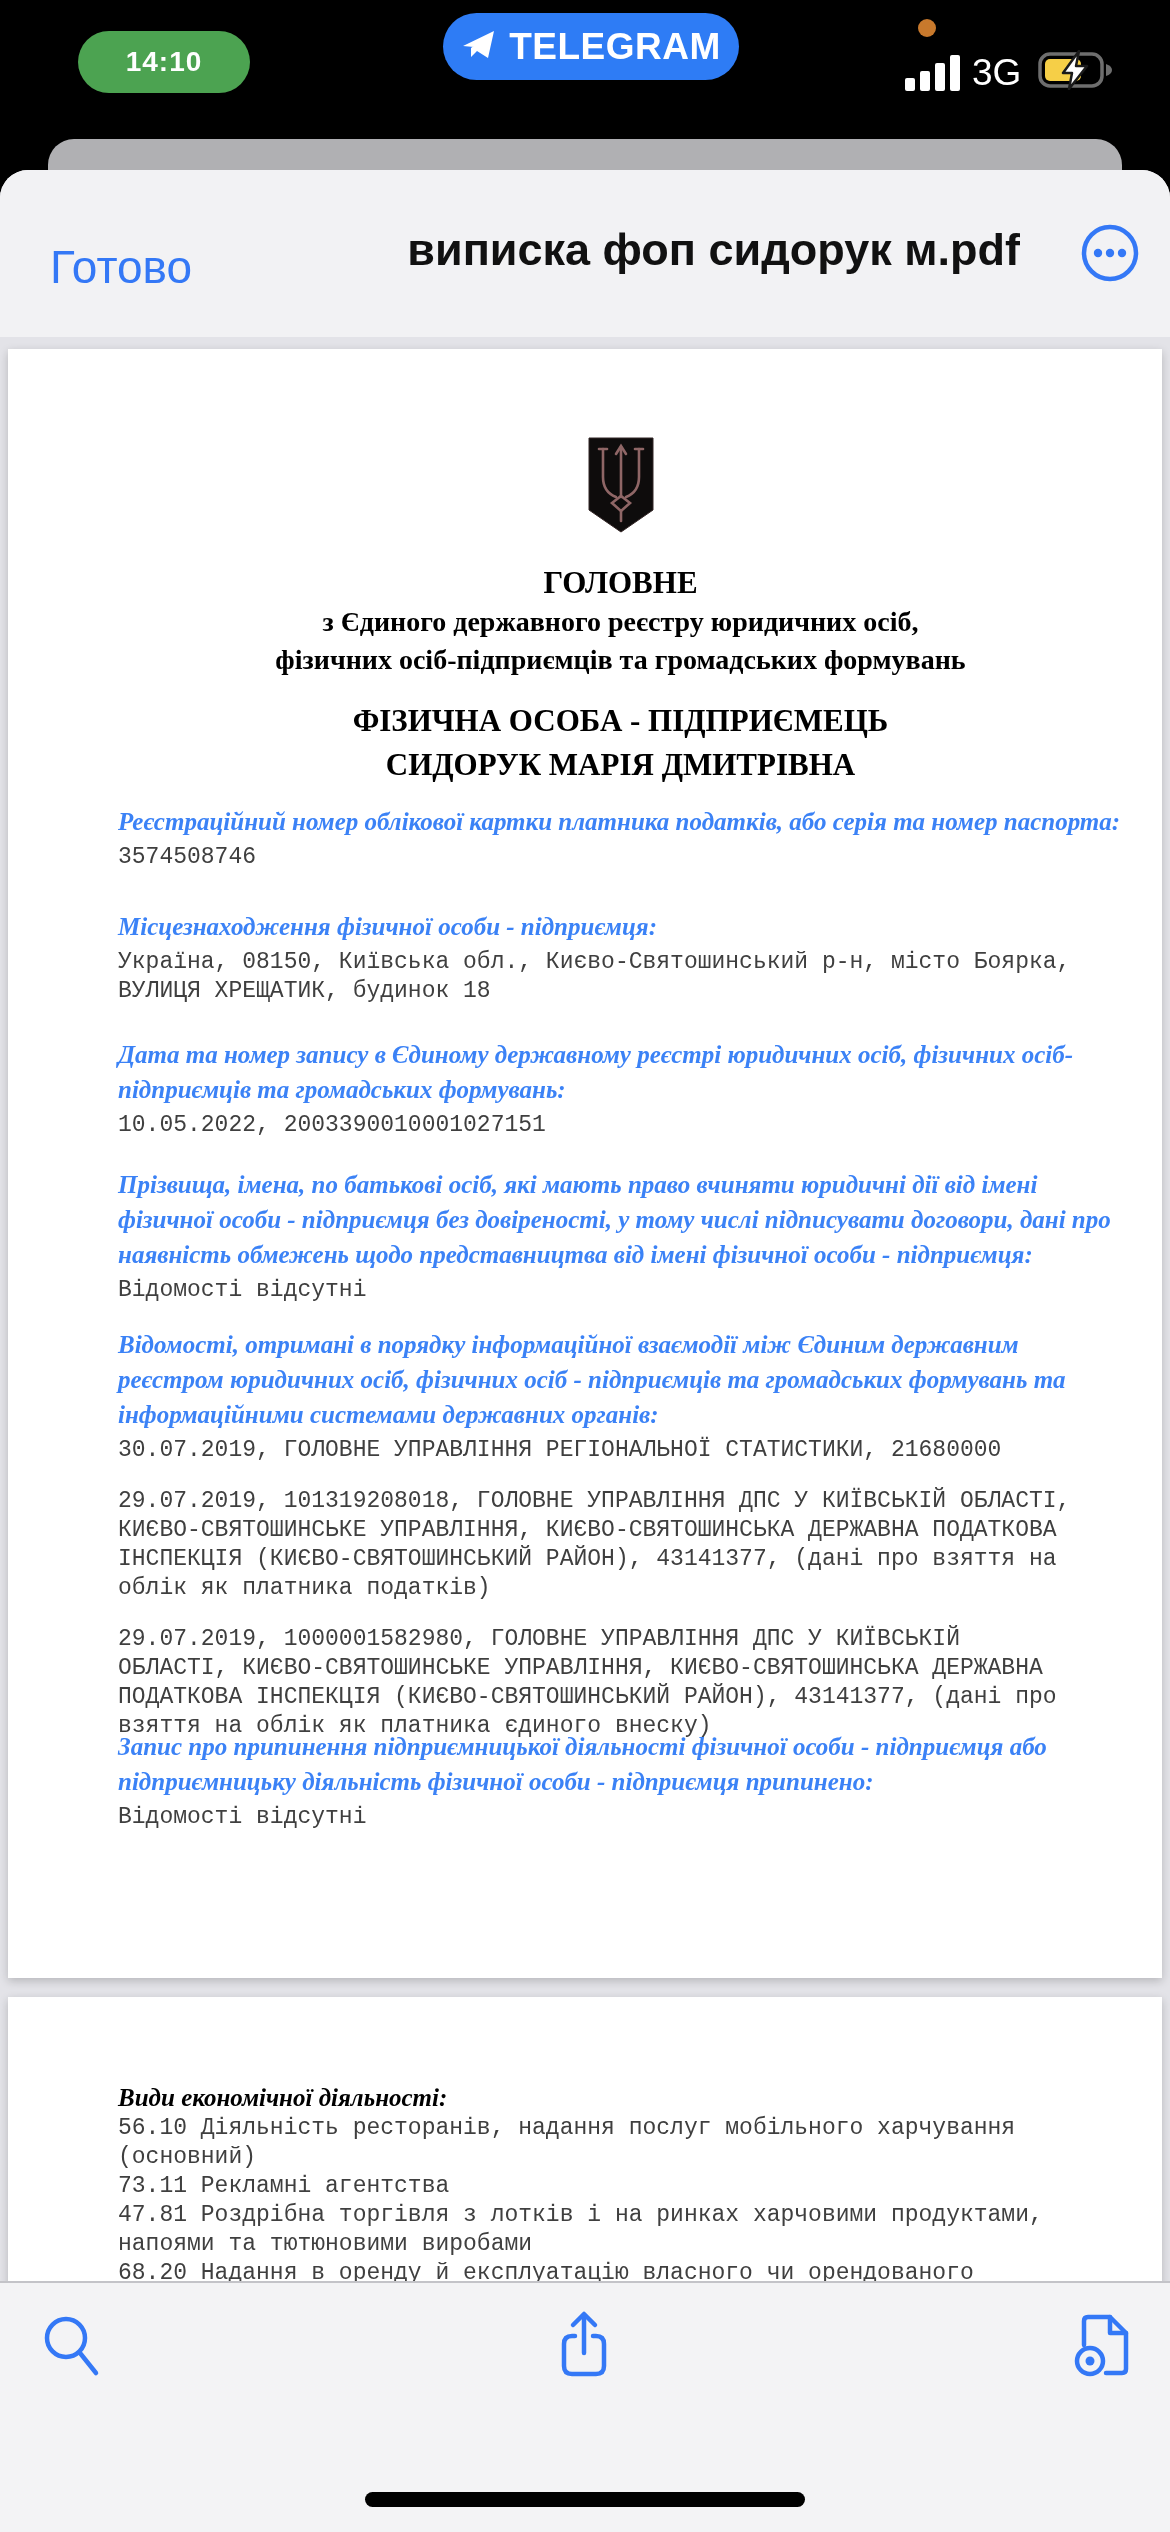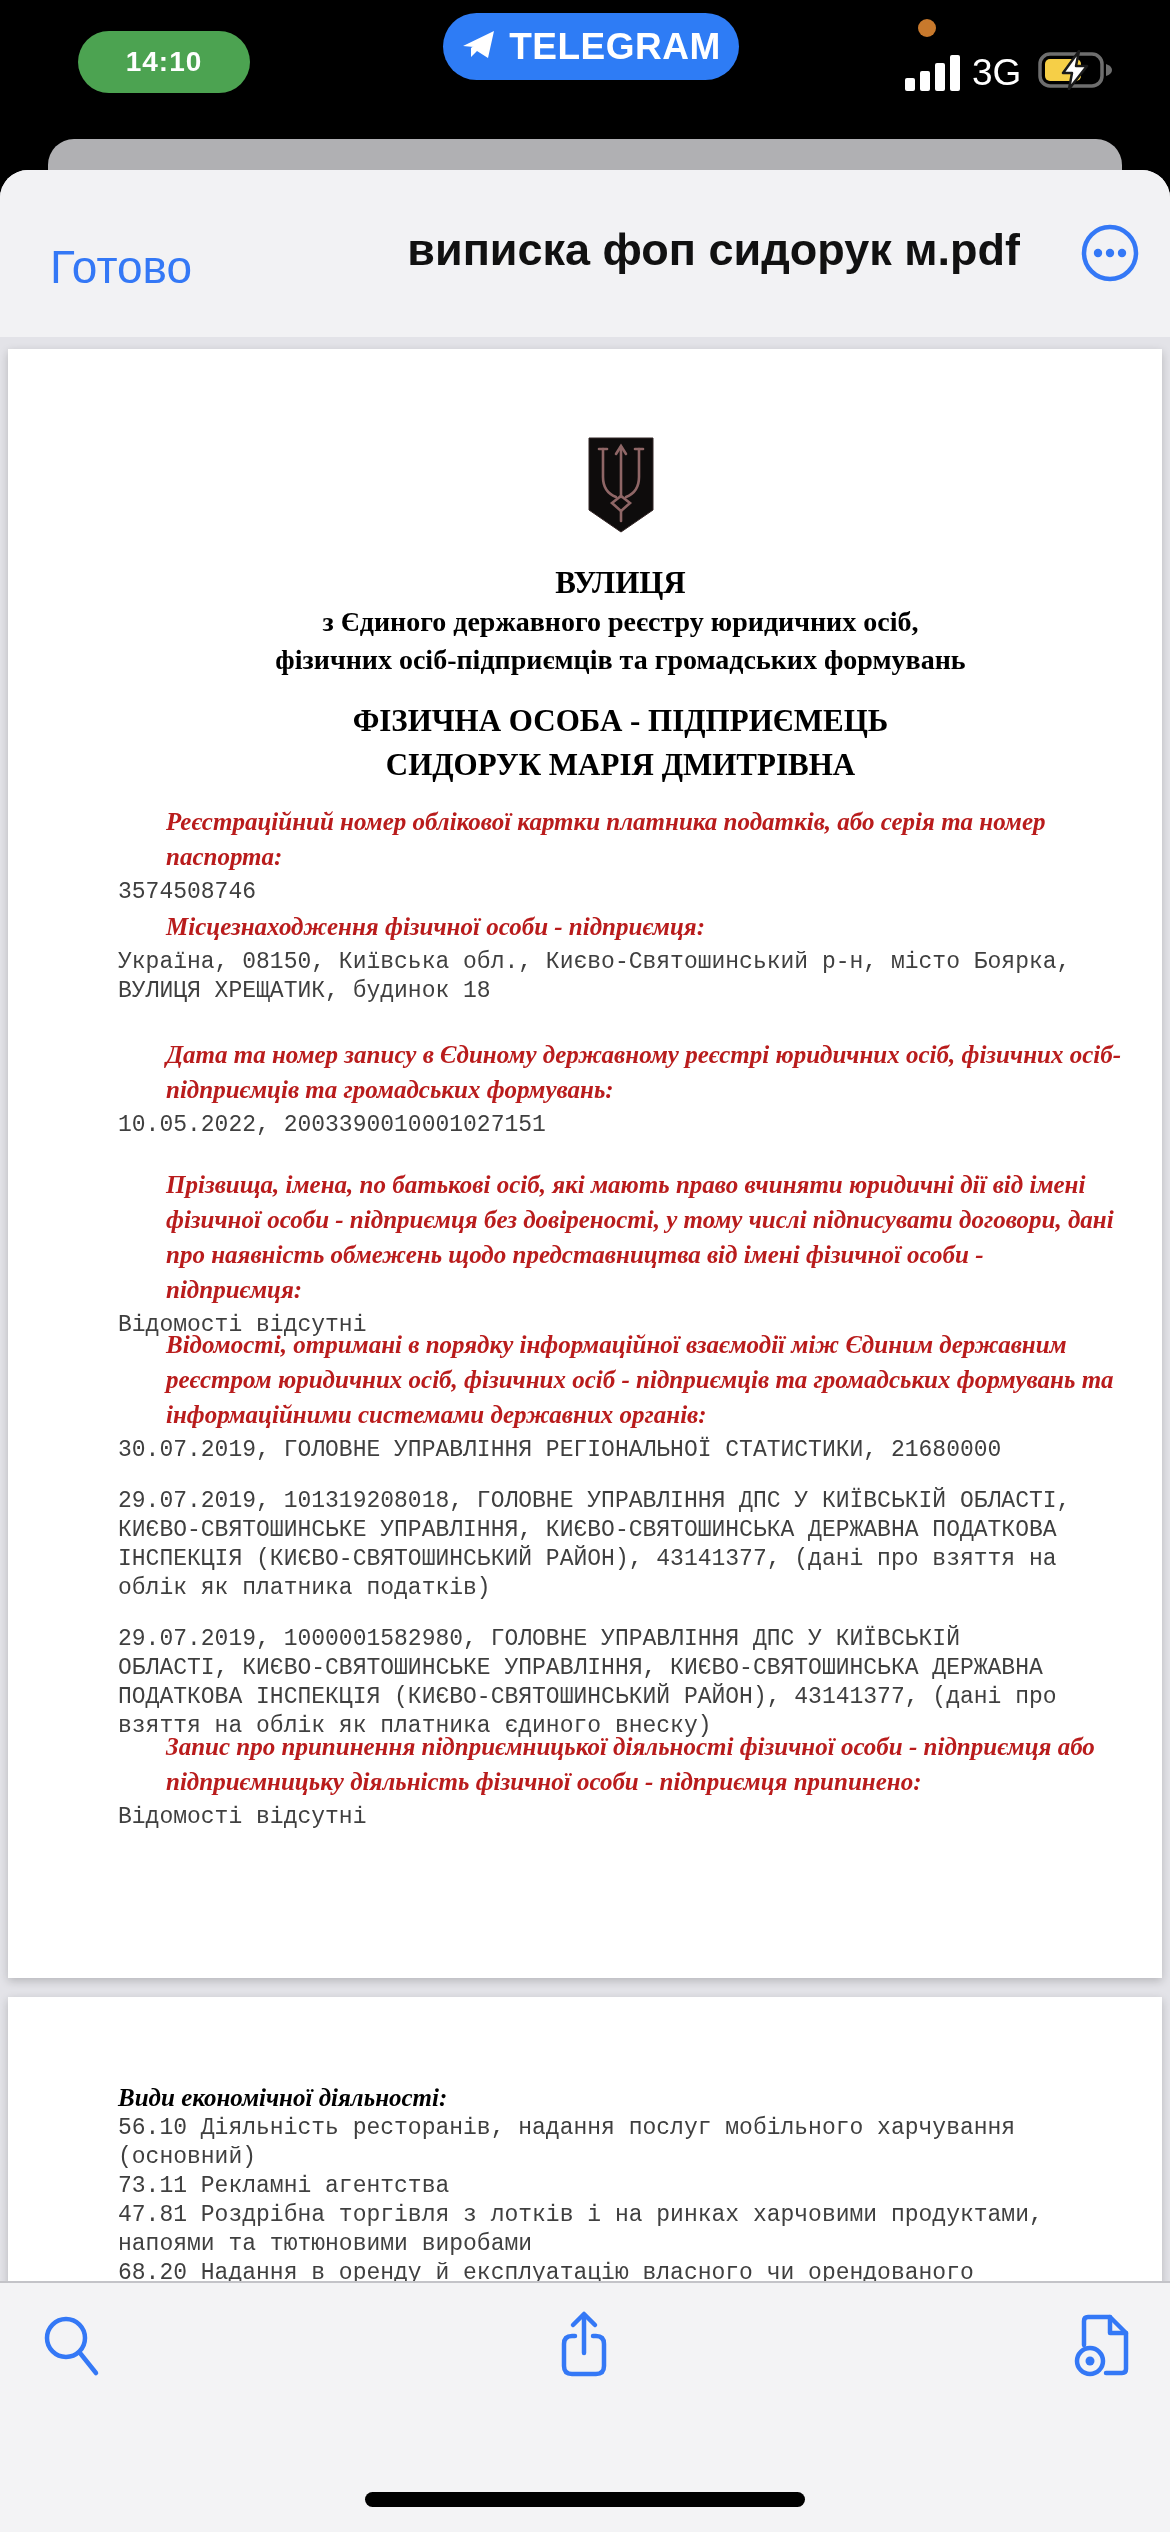--- a/index.html
+++ b/index.html
@@ -60,21 +60,21 @@
   .page2{top:1660px;height:600px;}
   
   .doc-header{
     position:absolute;top:88px;left:110px;width:1005px;text-align:center;color:#000;
   }
   .emblem{display:block;margin:0 auto;}
   .doc-title{margin-top:30px;font:bold 31px/40px "Liberation Serif",serif;}
   .doc-sub{font:bold 28px/38px "Liberation Serif",serif;}
   .doc-entity{margin-top:20px;font:bold 31px/44px "Liberation Serif",serif;}
   .doc-section{position:absolute;left:110px;width:1005px;}
-  .doc-label{font:italic bold 25px/35px "Liberation Serif",serif;color:#b91c1c;margin-left:48px;}
+  .doc-label{font:italic bold 25px/35px "Liberation Serif",serif;color:#3b82f6;}
   .doc-value{font:23px/29px "Liberation Mono",monospace;color:#3f3f3f;width:958px;margin-top:4px;}
   .doc-value.gap{margin-top:22px;}
   .p2-label{position:absolute;left:110px;top:86px;width:1005px;font:italic bold 25px/30px "Liberation Serif",serif;color:#000;}
   .p2-list{position:absolute;left:110px;top:117px;width:958px;font:23px/29px "Liberation Mono",monospace;color:#3f3f3f;}
   
   .toolbar{
     position:absolute;bottom:0;left:0;right:0;height:249px;
     background:#f3f3f5;border-top:2px solid #c3c3c8;
   }
   .tool-btn{position:absolute;background:none;border:none;padding:0;}
@@ -150,21 +150,21 @@
           <path d="M33 10 V60"></path>
           <path d="M28 17 L33 9 L38 17"></path>
           <path d="M15 12 V40 Q15 55 28 60"></path>
           <path d="M51 12 V40 Q51 55 38 60"></path>
           <path d="M11 12 H19"></path>
           <path d="M47 12 H55"></path>
           <path d="M24 66 L33 59 L42 66 L33 74 Z"></path>
           <path d="M33 74 V84"></path>
         </g>
       </svg>
-      <div class="doc-title">ВУЛИЦЯ</div>
+      <div class="doc-title">ГОЛОВНЕ</div>
       <div class="doc-sub">з Єдиного державного реєстру юридичних осіб,</div>
       <div class="doc-sub">фізичних осіб-підприємців та громадських формувань</div>
       <div class="doc-entity">
         <div>ФІЗИЧНА ОСОБА - ПІДПРИЄМЕЦЬ</div>
         <div>СИДОРУК МАРІЯ ДМИТРІВНА</div>
       </div>
     </div>
 
     <div class="doc-section" style="top:455px">
       <div class="doc-label">Реєстраційний номер облікової картки платника податків, або серія та номер паспорта:</div>

